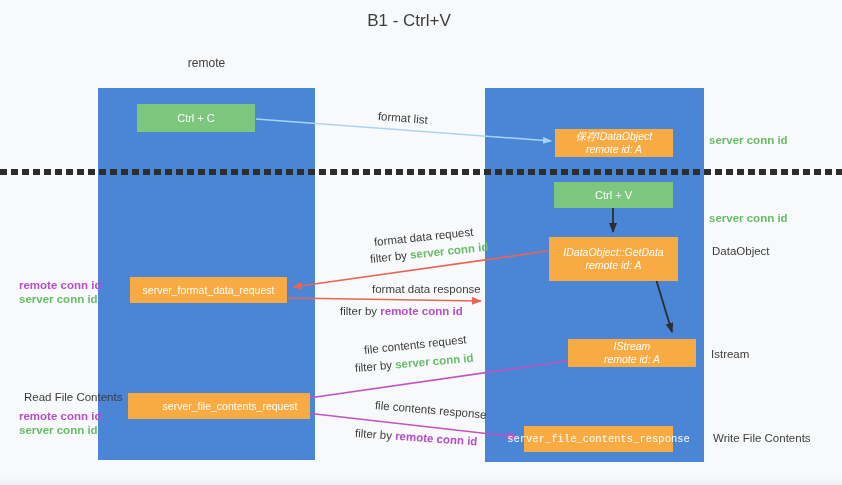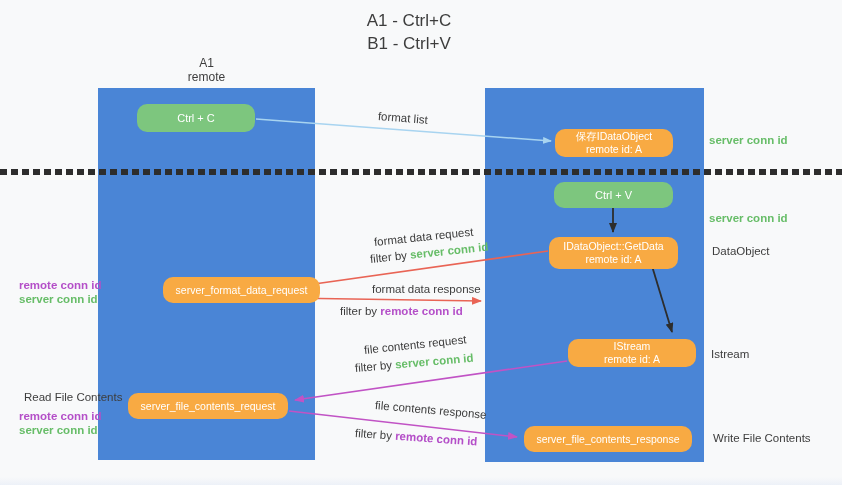--- a/index.html
+++ b/index.html
@@ -8,24 +8,24 @@
 
   .abs{position:absolute;}
   .title{width:818px;left:0;top:9px;text-align:center;font-size:17px;line-height:23px;color:var(--text-dark);}
   .lane-header{width:121px;text-align:center;font-size:12px;line-height:14px;color:var(--text-dark);}
   .lane{position:absolute;background:var(--lane-blue);}
 
   .divider{position:absolute;left:0;top:169px;width:842px;height:6px;
     background:repeating-linear-gradient(to right,var(--arrow-black) 0 7px,transparent 7px 11px);}
 
   .box{position:absolute;display:flex;flex-direction:column;align-items:center;justify-content:center;
-       color:#fff;text-align:right;font-size:11px;line-height:13px;white-space:nowrap;border-radius:10px;}
+       color:#fff;text-align:right;font-size:11px;line-height:13px;white-space:nowrap;}
   .box.green{background:var(--box-green);}
   .box.orange{background:var(--box-orange);}
-  .box .l2{font-size:10.5px;}
+  .box .l2{font-size:10.5px;font-style:italic;}
 
   .flow{position:absolute;font-size:11.5px;color:var(--text-dark);white-space:nowrap;transform-origin:0 50%;}
   .side{position:absolute;font-size:11.5px;white-space:nowrap;color:var(--text-dark);}
   .side.bold{font-weight:bold;line-height:14px;}
   .t-green{color:var(--text-green);font-weight:bold;}
   .t-purple{color:var(--text-purple);font-weight:bold;}
 
   svg.arrows{position:absolute;left:0;top:0;pointer-events:none;}
   .s-blue{stroke:var(--arrow-blue);stroke-width:1.6;}
   .s-black{stroke:var(--arrow-black);stroke-width:1.8;}
@@ -38,26 +38,24 @@
 
   .bottom-fade{position:absolute;left:0;bottom:0;width:842px;height:8px;
     background:linear-gradient(to bottom,rgba(237,241,248,0),#edf1f8);}
 </style>
 </head>
 <body>
 
 <div id="stage">
 
   <div class="abs title">
-    <div>A1 - Ctrl+C</div>
     <div>B1 - Ctrl+V</div>
   </div>
 
   <div class="abs lane-header" style="left:146px;top:56px;">
-    <div>A1</div>
     <div>remote</div>
   </div>
   <div class="abs lane-header" style="left:534px;top:56px;margin-top:35px;">
     <div>B1</div>
     <div>connection</div>
   </div>
 
   <div class="lane" style="left:98px;top:88px;width:217px;height:372px;"></div>
   <div class="lane" style="left:485px;top:88px;width:219px;height:374px;"></div>
 
@@ -93,40 +91,40 @@
 
   <div class="box orange" style="left:555px;top:129px;width:118px;height:28px;">
     <div class="l2">保存IDataObject</div>
     <div class="l2">remote id: A</div>
   </div>
 
   <div class="box green" style="left:554px;top:182px;width:119px;height:26px;">
     <div>Ctrl + V</div>
   </div>
 
-  <div class="box orange" style="left:549px;top:237px;width:129px;height:32px;">
+  <div class="box orange" style="left:549px;top:237px;width:129px;height:44px;">
     <div class="l2">IDataObject::GetData</div>
     <div class="l2">remote id: A</div>
   </div>
 
-  <div class="box orange" style="left:130px;top:277px;width:157px;height:26px;font-size:10.5px;margin-left:33px;">
+  <div class="box orange" style="left:130px;top:277px;width:157px;height:26px;font-size:10.5px;">
     <div>server_format_data_request</div>
   </div>
 
 
   <div class="box orange" style="left:568px;top:339px;width:128px;height:28px;">
     <div class="l2">IStream</div>
     <div class="l2">remote id: A</div>
   </div>
 
-  <div class="box orange" style="left:128px;top:393px;width:160px;height:26px;font-size:10.5px;">
+  <div class="box orange" style="left:128px;top:393px;width:160px;height:26px;font-size:10.5px;padding-left:22px;">
     <div>server_file_contents_request</div>
   </div>
 
-  <div class="box orange" style="left:524px;top:426px;width:168px;height:26px;font-size:10.5px;">
+  <div class="box orange" style="left:524px;top:426px;width:149px;height:26px;font-size:10.5px;font-family:Liberation Mono, monospace;">
     <div>server_file_contents_response</div>
   </div>
 
   <div class="flow" style="left:378px;top:110px;transform:rotate(4.5deg);">format list</div>
 
   <div class="flow" style="left:374px;top:236px;transform:rotate(-6deg);">format data request</div>
   <div class="flow" style="left:370px;top:253px;transform:rotate(-6deg);">
     <span>filter by </span><span class="t-green">server conn id</span>
   </div>
 

